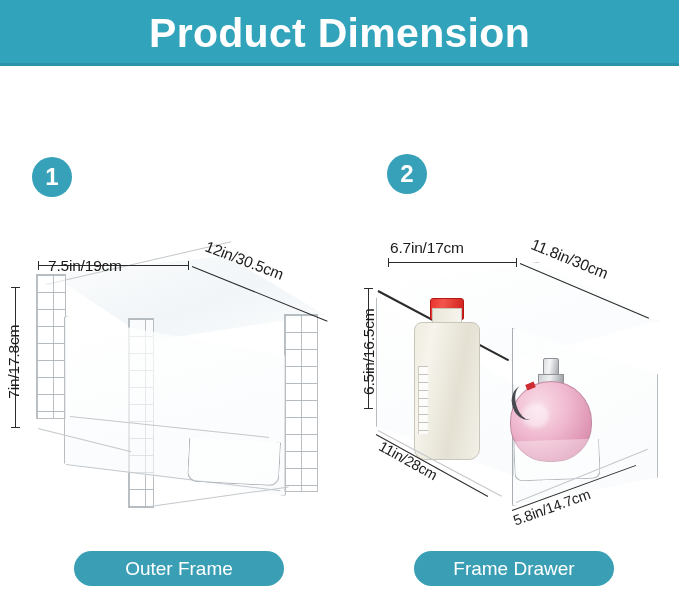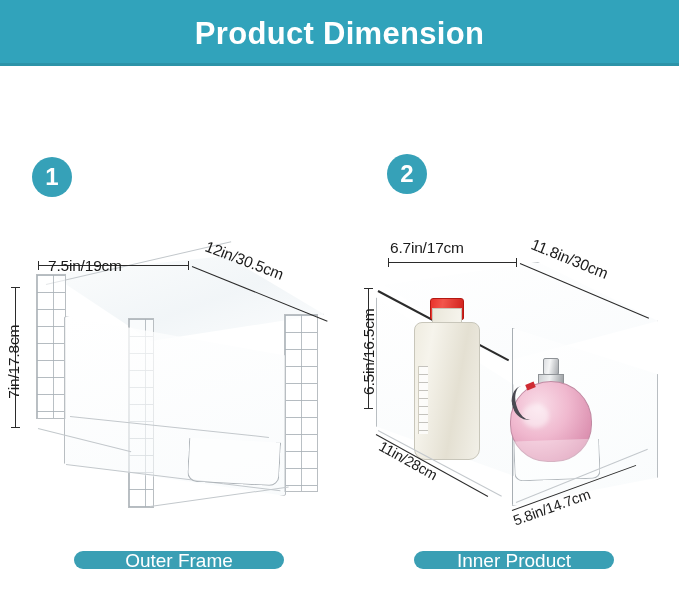--- a/index.html
+++ b/index.html
@@ -28,21 +28,21 @@
     justify-content: center;
   }
   .header-banner .rule {
     position: absolute;
     left: 0; bottom: 0;
     width: 100%;
     height: 3px;
     background: #2c93a8;
   }
   .header-title {
-    font-size: 31px;
+    font-size: 41px;
     font-weight: 700;
     color: #ffffff;
     letter-spacing: 0.3px;
     line-height: 1;
   }
 
   
   .stage {
     position: absolute;
     left: 0; top: 66px;
@@ -284,21 +284,21 @@
     position: absolute;
     border: 1.3px solid #b2b8bd;
     border-top: none;
     box-sizing: border-box;
     background: rgba(255,255,255,0.35);
   }
 
   
   .caption {
     position: absolute;
-    height: 18px;
+    height: 35px;
     border-radius: 18px;
     background: #3a9fb4;
     color: #ffffff;
     font-size: 19px;
     display: flex;
     align-items: center;
     justify-content: center;
     line-height: 1;
   }
   .caption.left  { left: 74px;  top: 551px; width: 210px; }
@@ -427,14 +427,14 @@
 
     <div class="leader h" style="left:172px; top:444px; width:132px; transform:rotate(-20deg); transform-origin:left center;"></div>
     <div class="dim sm" style="left:174px; top:448px; transform:rotate(-20deg); transform-origin:left center;">5.8in/14.7cm</div>
   </div>
 </div>
 
 <div class="caption left">
   <span>Outer Frame</span>
 </div>
 <div class="caption right">
-  <span>Inner Product</span>
+  <span>Frame Drawer</span>
 </div>
 
 </body></html>

